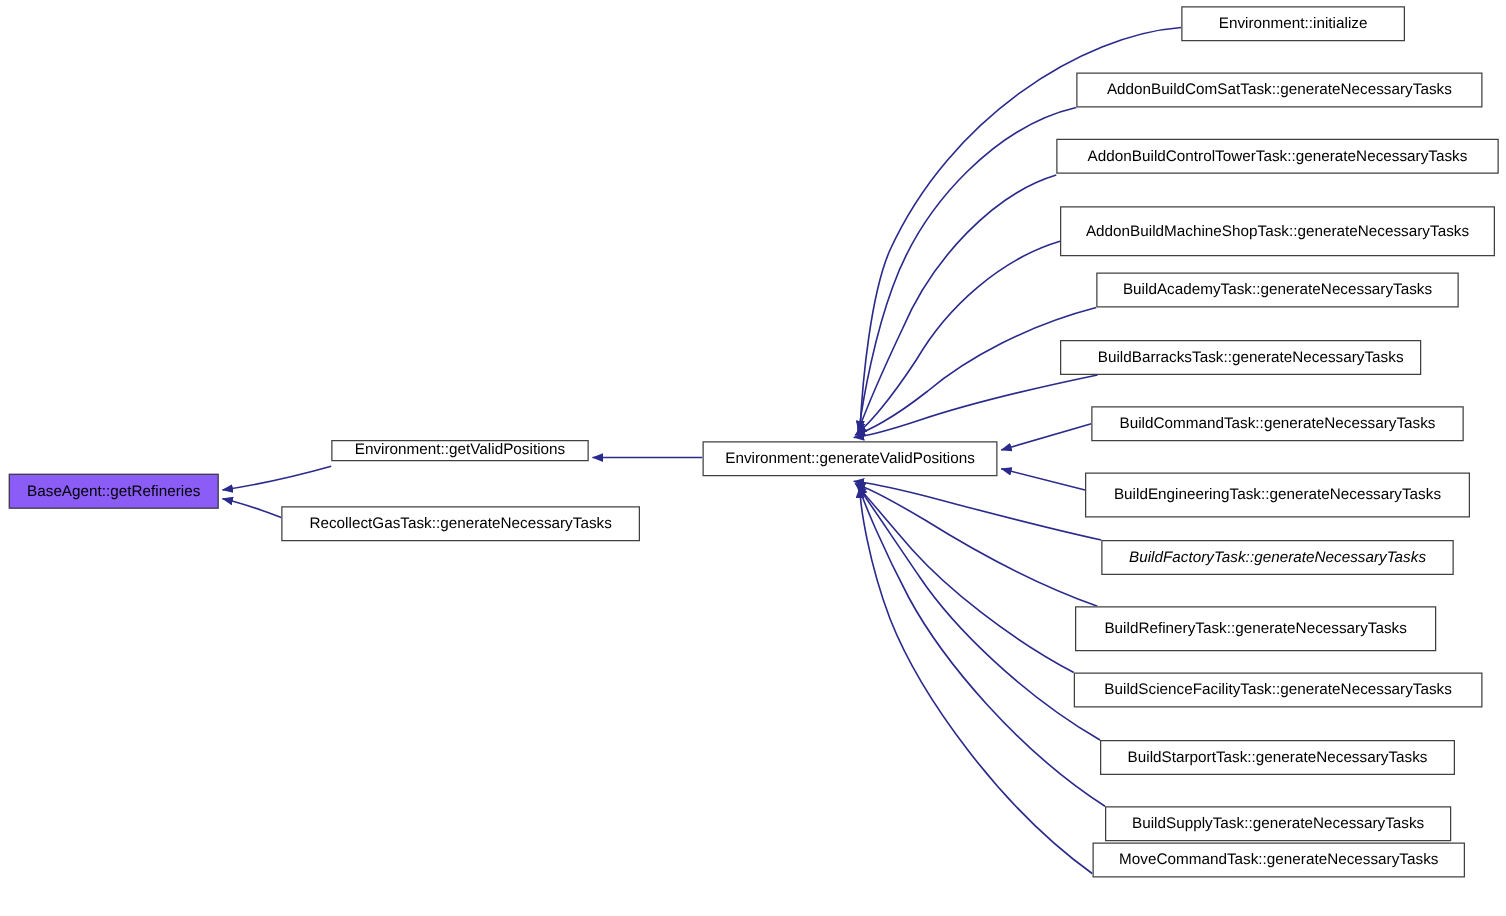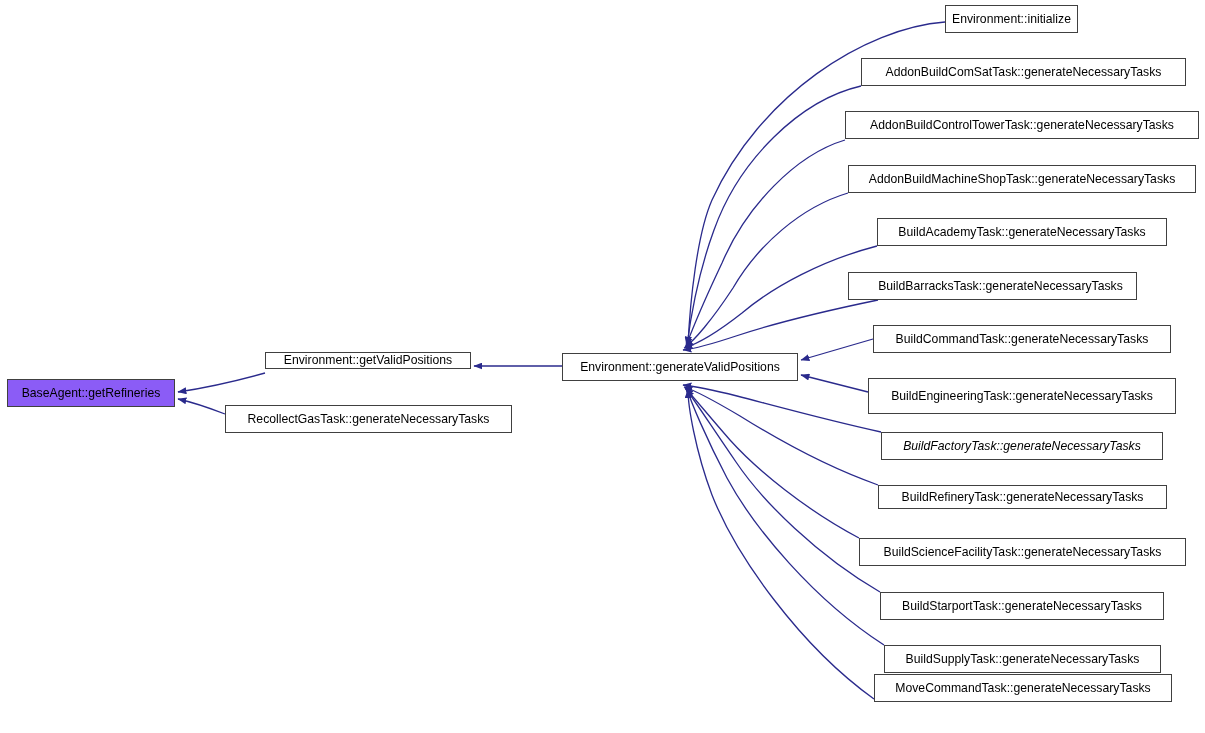--- a/index.html
+++ b/index.html
@@ -85,48 +85,48 @@
       </div>
       <div class="node" style="left: 265px; top: 352px; width: 206px; height: 17px;">
         <span>Environment::getValidPositions</span>
       </div>
       <div class="node" style="left: 225px; top: 405px; width: 287px; height: 28px;">
         <span>RecollectGasTask::generateNecessaryTasks</span>
       </div>
       <div class="node" style="left: 562px; top: 353px; width: 236px; height: 28px;">
         <span>Environment::generateValidPositions</span>
       </div>
-      <div class="node" style="left: 945px; top: 5px; width: 133px; height: 28px;">
+      <div class="node" style="left: 945px; top: 5px; width: 179px; height: 28px;">
         <span>Environment::initialize</span>
       </div>
       <div class="node" style="left: 861px; top: 58px; width: 325px; height: 28px;">
         <span>AddonBuildComSatTask::generateNecessaryTasks</span>
       </div>
       <div class="node" style="left: 845px; top: 111px; width: 354px; height: 28px;">
         <span>AddonBuildControlTowerTask::generateNecessaryTasks</span>
       </div>
-      <div class="node" style="left: 848px; top: 165px; width: 348px; height: 28px;">
+      <div class="node" style="left: 848px; top: 165px; width: 348px; height: 40px;">
         <span>AddonBuildMachineShopTask::generateNecessaryTasks</span>
       </div>
       <div class="node" style="left: 877px; top: 218px; width: 290px; height: 28px;">
         <span>BuildAcademyTask::generateNecessaryTasks</span>
       </div>
       <div class="node" style="left: 848px; top: 272px; width: 289px; height: 28px; padding-left: 16px;">
         <span>BuildBarracksTask::generateNecessaryTasks</span>
       </div>
       <div class="node" style="left: 873px; top: 325px; width: 298px; height: 28px;">
         <span>BuildCommandTask::generateNecessaryTasks</span>
       </div>
       <div class="node" style="left: 868px; top: 378px; width: 308px; height: 36px; text-align: center;">
         <span>BuildEngineeringTask::generateNecessaryTasks</span>
       </div>
       <div class="node" style="left: 881px; top: 432px; width: 282px; height: 28px; font-style: italic;">
         <span>BuildFactoryTask::generateNecessaryTasks</span>
       </div>
-      <div class="node" style="left: 878px; top: 485px; width: 289px; height: 24px;">
+      <div class="node" style="left: 860px; top: 485px; width: 289px; height: 36px;">
         <span>BuildRefineryTask::generateNecessaryTasks</span>
       </div>
       <div class="node" style="left: 859px; top: 538px; width: 327px; height: 28px;">
         <span>BuildScienceFacilityTask::generateNecessaryTasks</span>
       </div>
       <div class="node" style="left: 880px; top: 592px; width: 284px; height: 28px; text-align: right;">
         <span>BuildStarportTask::generateNecessaryTasks</span>
       </div>
       <div class="node" style="left: 884px; top: 645px; width: 277px; height: 28px;">
         <span>BuildSupplyTask::generateNecessaryTasks</span>

